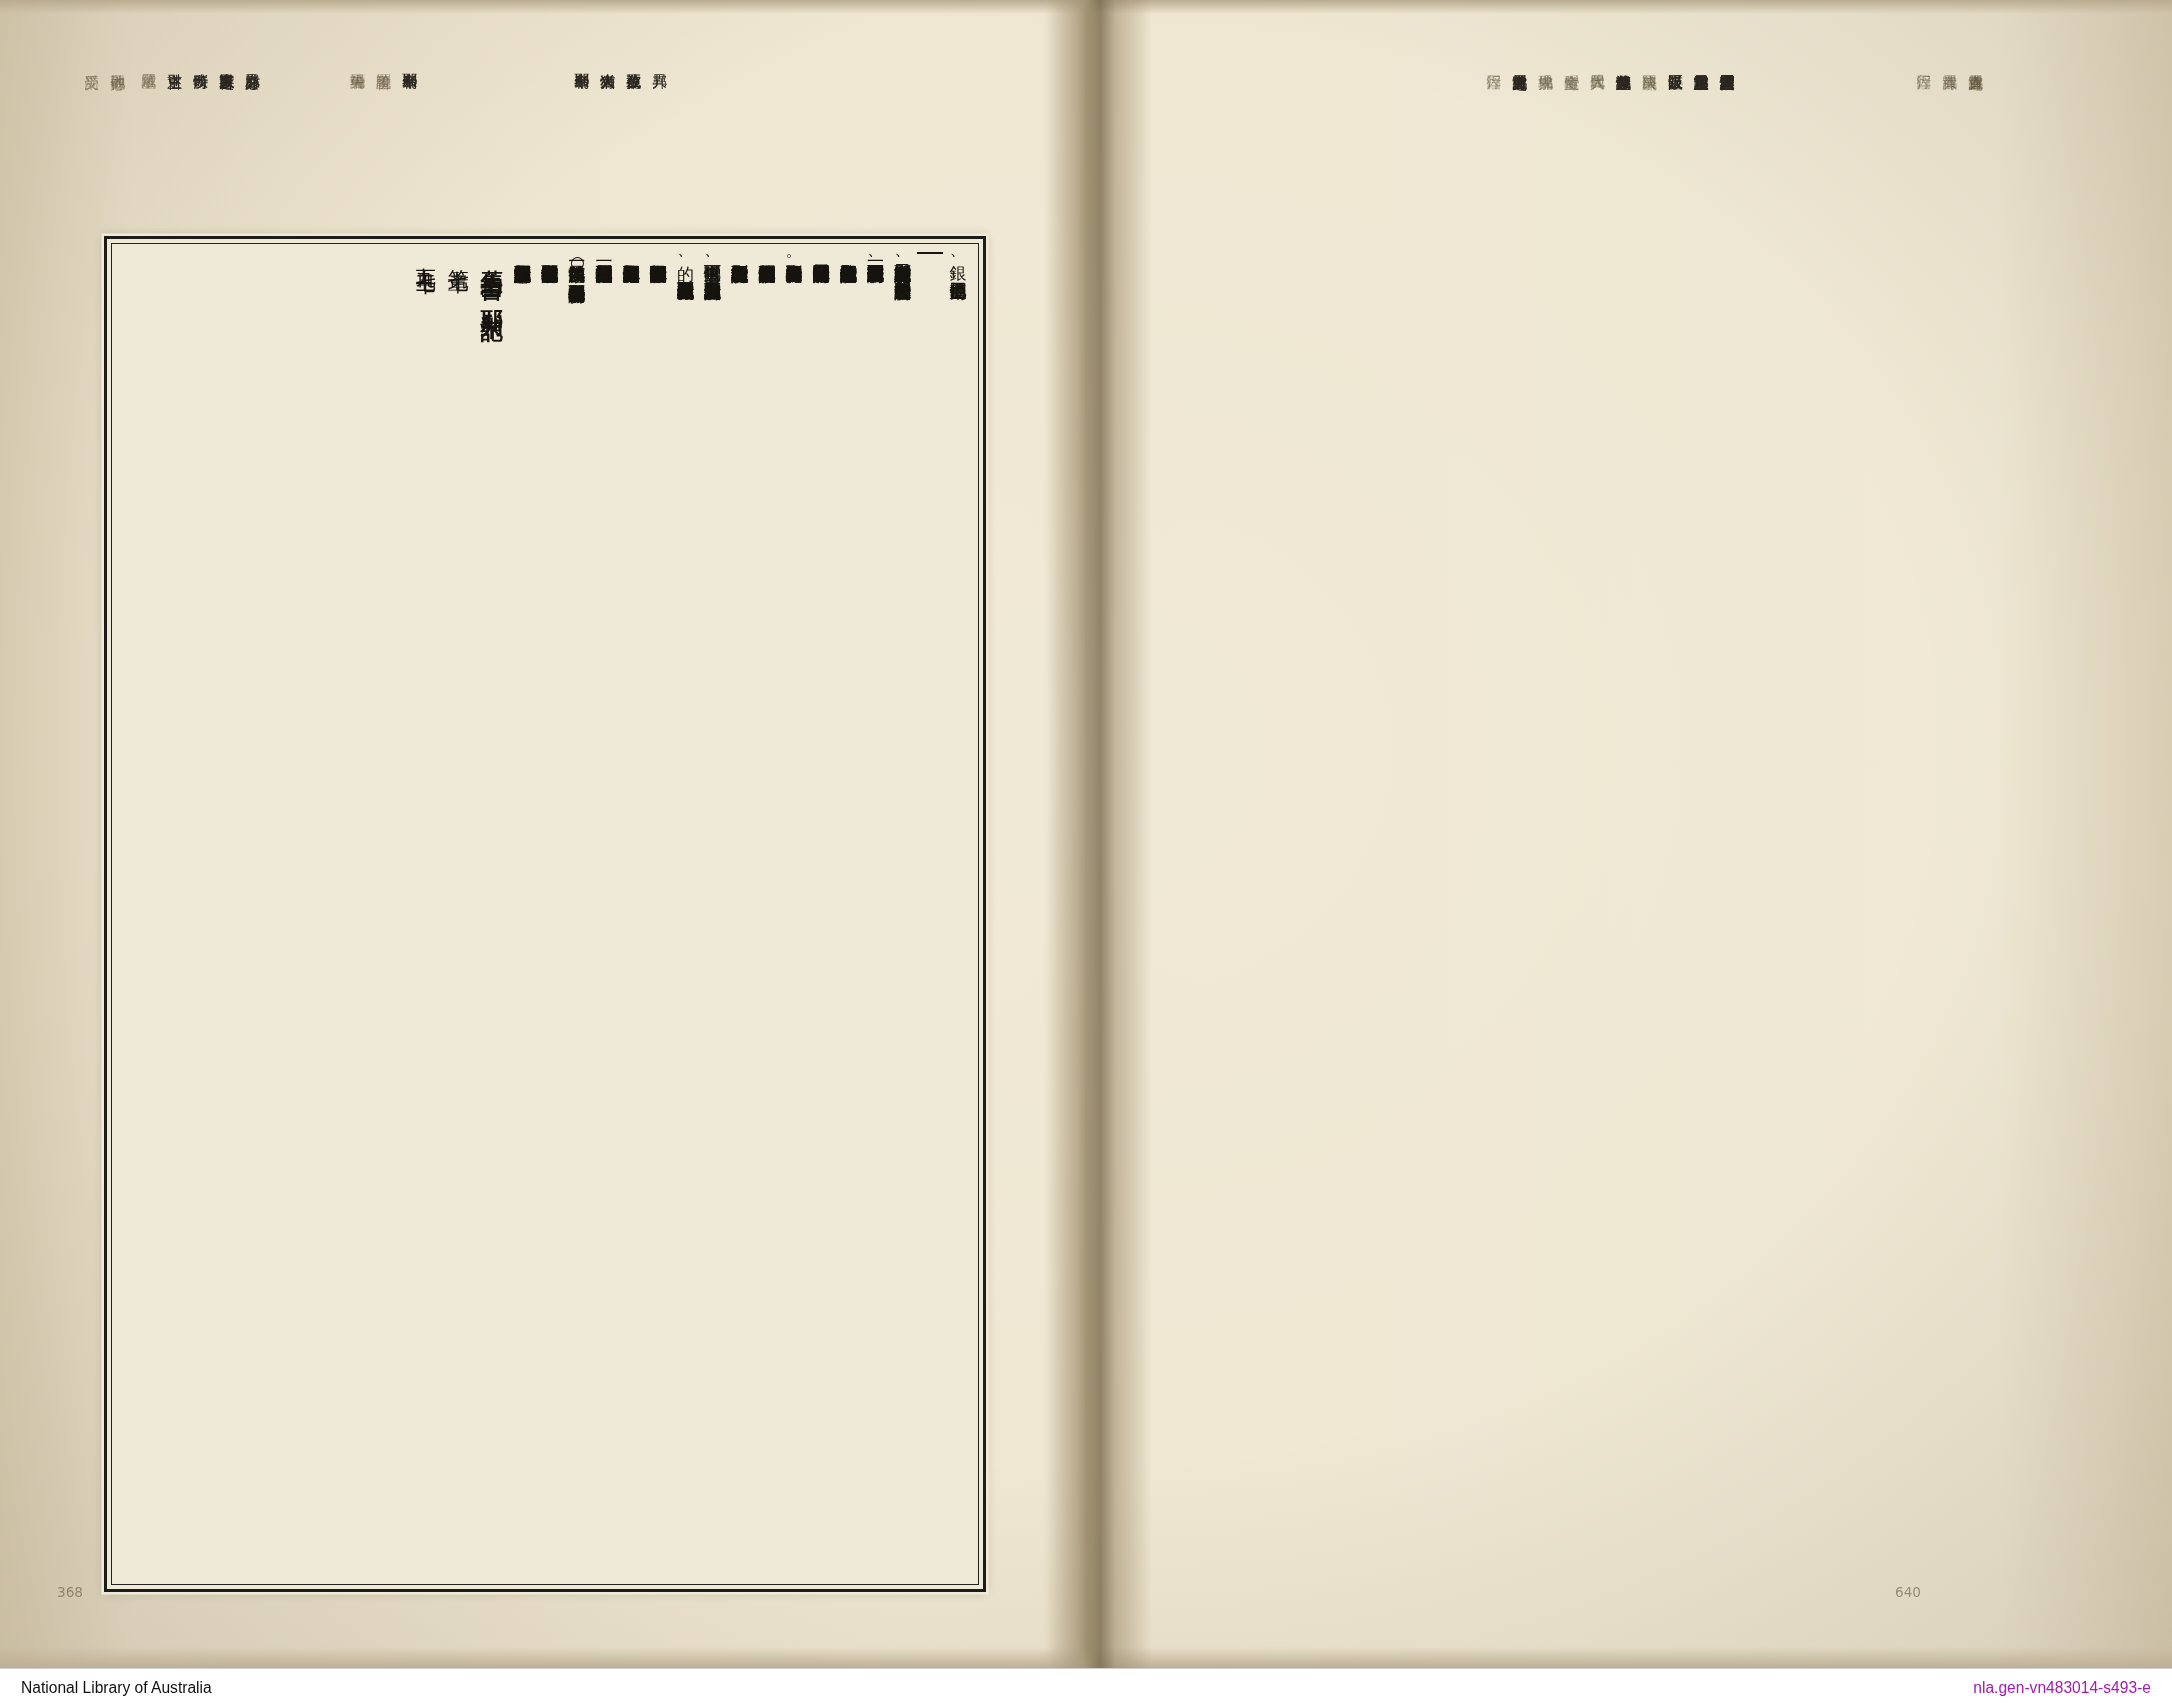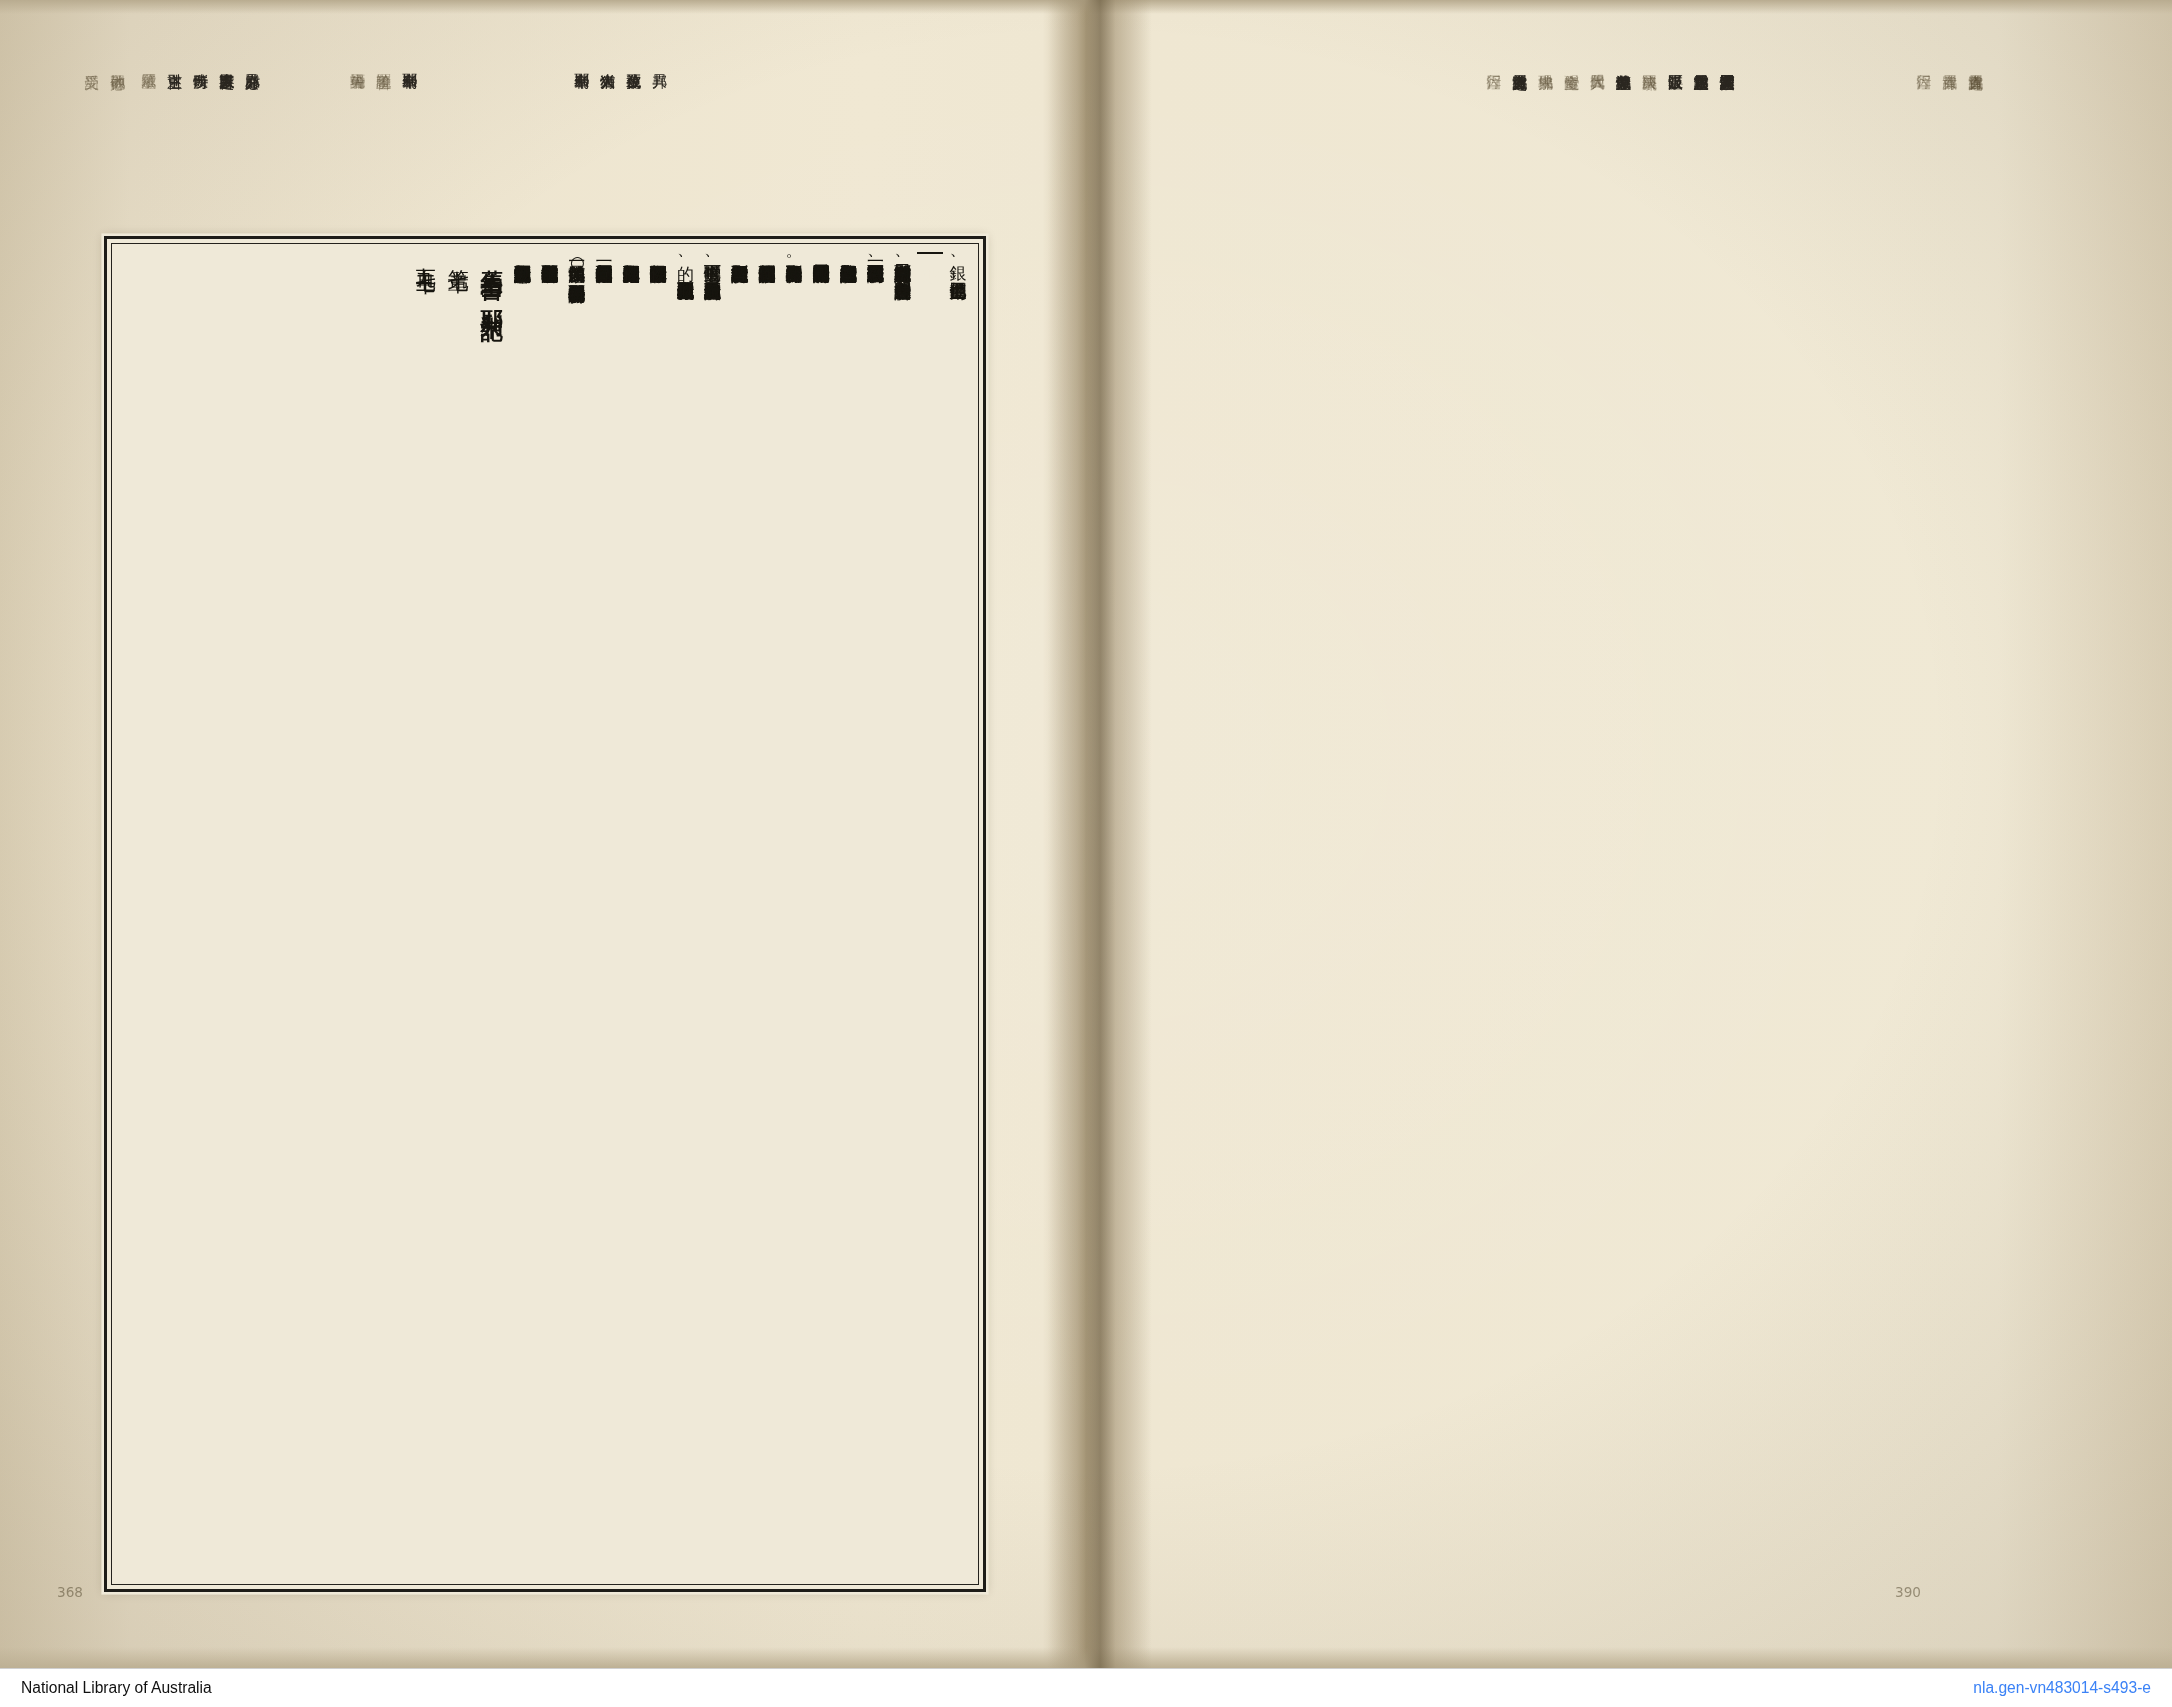--- a/index.html
+++ b/index.html
@@ -96,21 +96,21 @@
 
   
   .bottombar{
     position:absolute;left:0;bottom:0;width:2172px;height:39px;
     background:#ffffff;color:#111;
     display:flex;align-items:center;justify-content:space-between;
     padding:0 21px;box-sizing:border-box;
     font-family:"Liberation Sans", sans-serif;font-size:15.6px;
     border-top:0.5px solid #cfcfcf;
   }
-  .bottombar .right{color:#3b82f6;}
+  .bottombar .right{color:#a21caf;}
 </style>
 </head>
 <body>
 
 <div id="page">
 
   <div class="scan"></div>
   <div class="edge-top"></div>
   <div class="edge-bottom"></div>
   <div class="gutter"></div>
@@ -129,21 +129,21 @@
       <div class="mcol">匠眼湛鈑汲</div>
       <div class="mcol faded">國决琉興祭</div>
       <div class="mcol">獻祭非誠主弗莞悅</div>
       <div class="mcol faded">大代因其服</div>
       <div class="mcol faded">主命遵變醒</div>
       <div class="mcol faded">求現弗知撓</div>
       <div class="mcol">弗肯躐履古之義道</div>
       <div class="mcol faded">因行淫</div>
     </div>
 
-    <div class="scanpg" style="left:798px;bottom:68px;">390</div>
+    <div class="scanpg" style="left:798px;bottom:68px;">640</div>
   </div>
 
   <div class="leaf left">
 
     <div class="margin-notes" style="left:78px;top:63px;height:156px;">
       <div class="mcol faded">因敬他神必</div>
       <div class="mcol faded">受災罰</div>
     </div>
 
     <div class="margin-notes" style="left:135px;top:62px;height:162px;">

